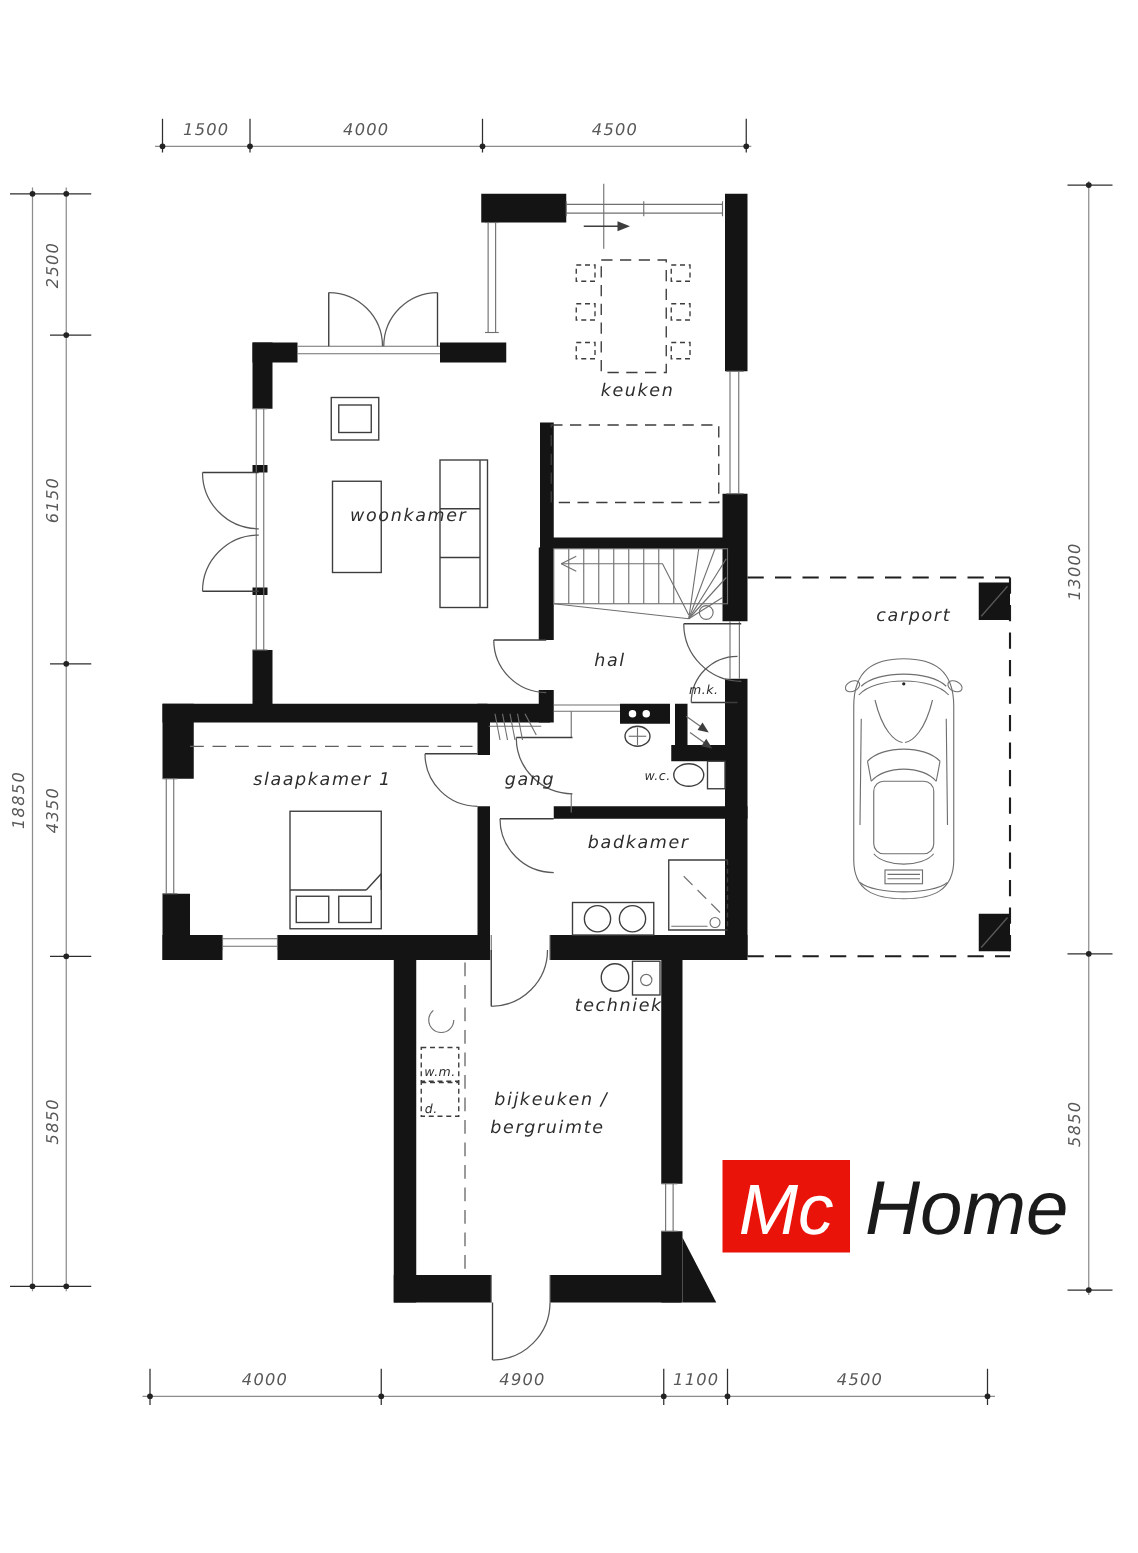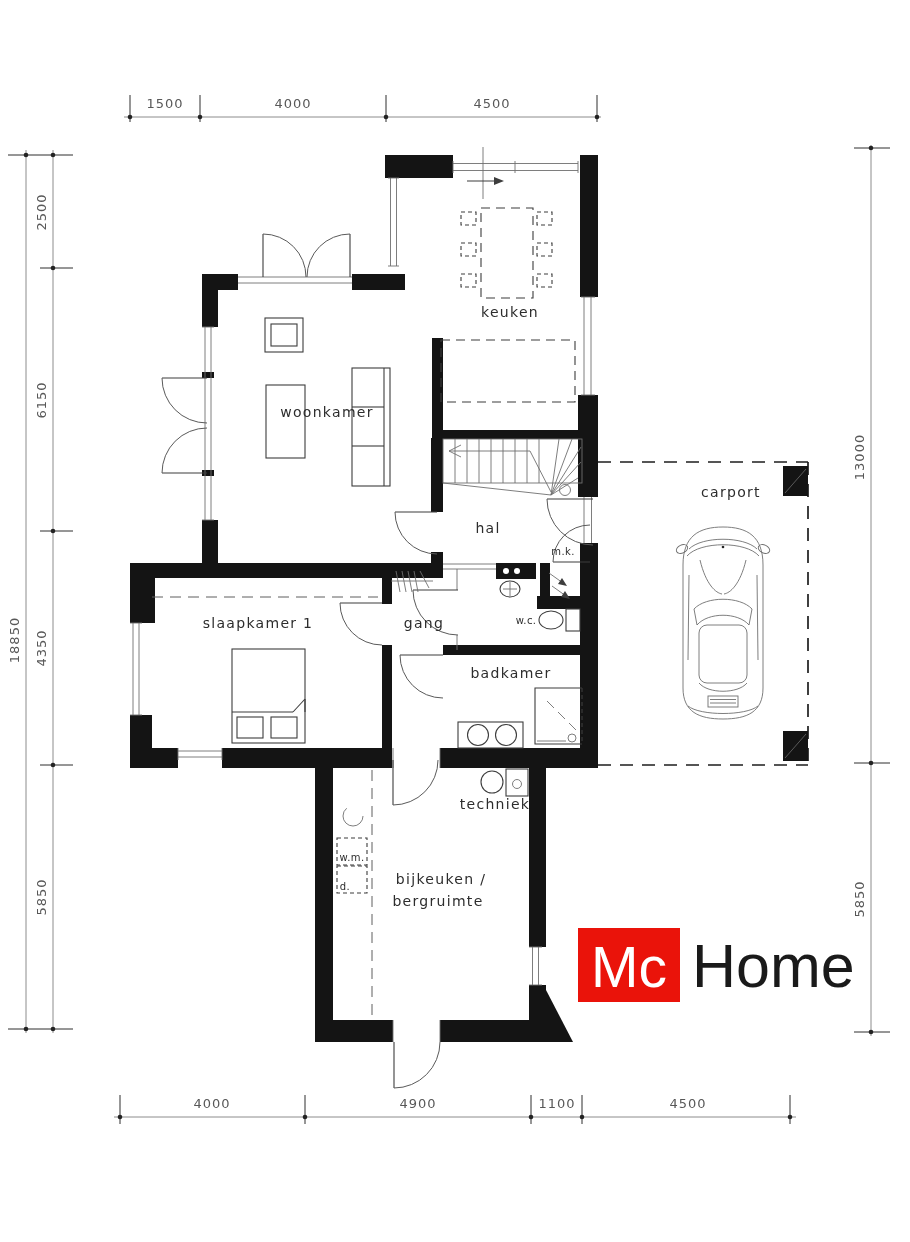--- a/index.html
+++ b/index.html
@@ -1,16 +1,16 @@
 <!DOCTYPE html>
 <html><head>
 <meta charset="utf-8">
 <style>
   html,body{margin:0;padding:0;background:#ffffff;}
-  .page{width:910px;height:1242px;position:relative;background:#fff;overflow:hidden;}
+  .page{width:910px;height:1242px;position:relative;background:#fff;overflow:hidden;font-style:italic;}
   svg{display:block;}
   
   .wl{fill:#141414;}
   
   .ln{stroke:#3d3d3d;stroke-width:1.1;fill:none;}
   .thin{stroke:#6f6f6f;stroke-width:0.9;fill:none;}
   .furn{stroke:#3d3d3d;stroke-width:1.1;fill:#ffffff;}
   .door{stroke:#5a5a5a;stroke-width:1;fill:none;}
   .dash{stroke:#3d3d3d;stroke-width:1.1;fill:none;stroke-dasharray:9 6;}
   .sdash{stroke:#3d3d3d;stroke-width:1.1;fill:none;stroke-dasharray:4 3;}

